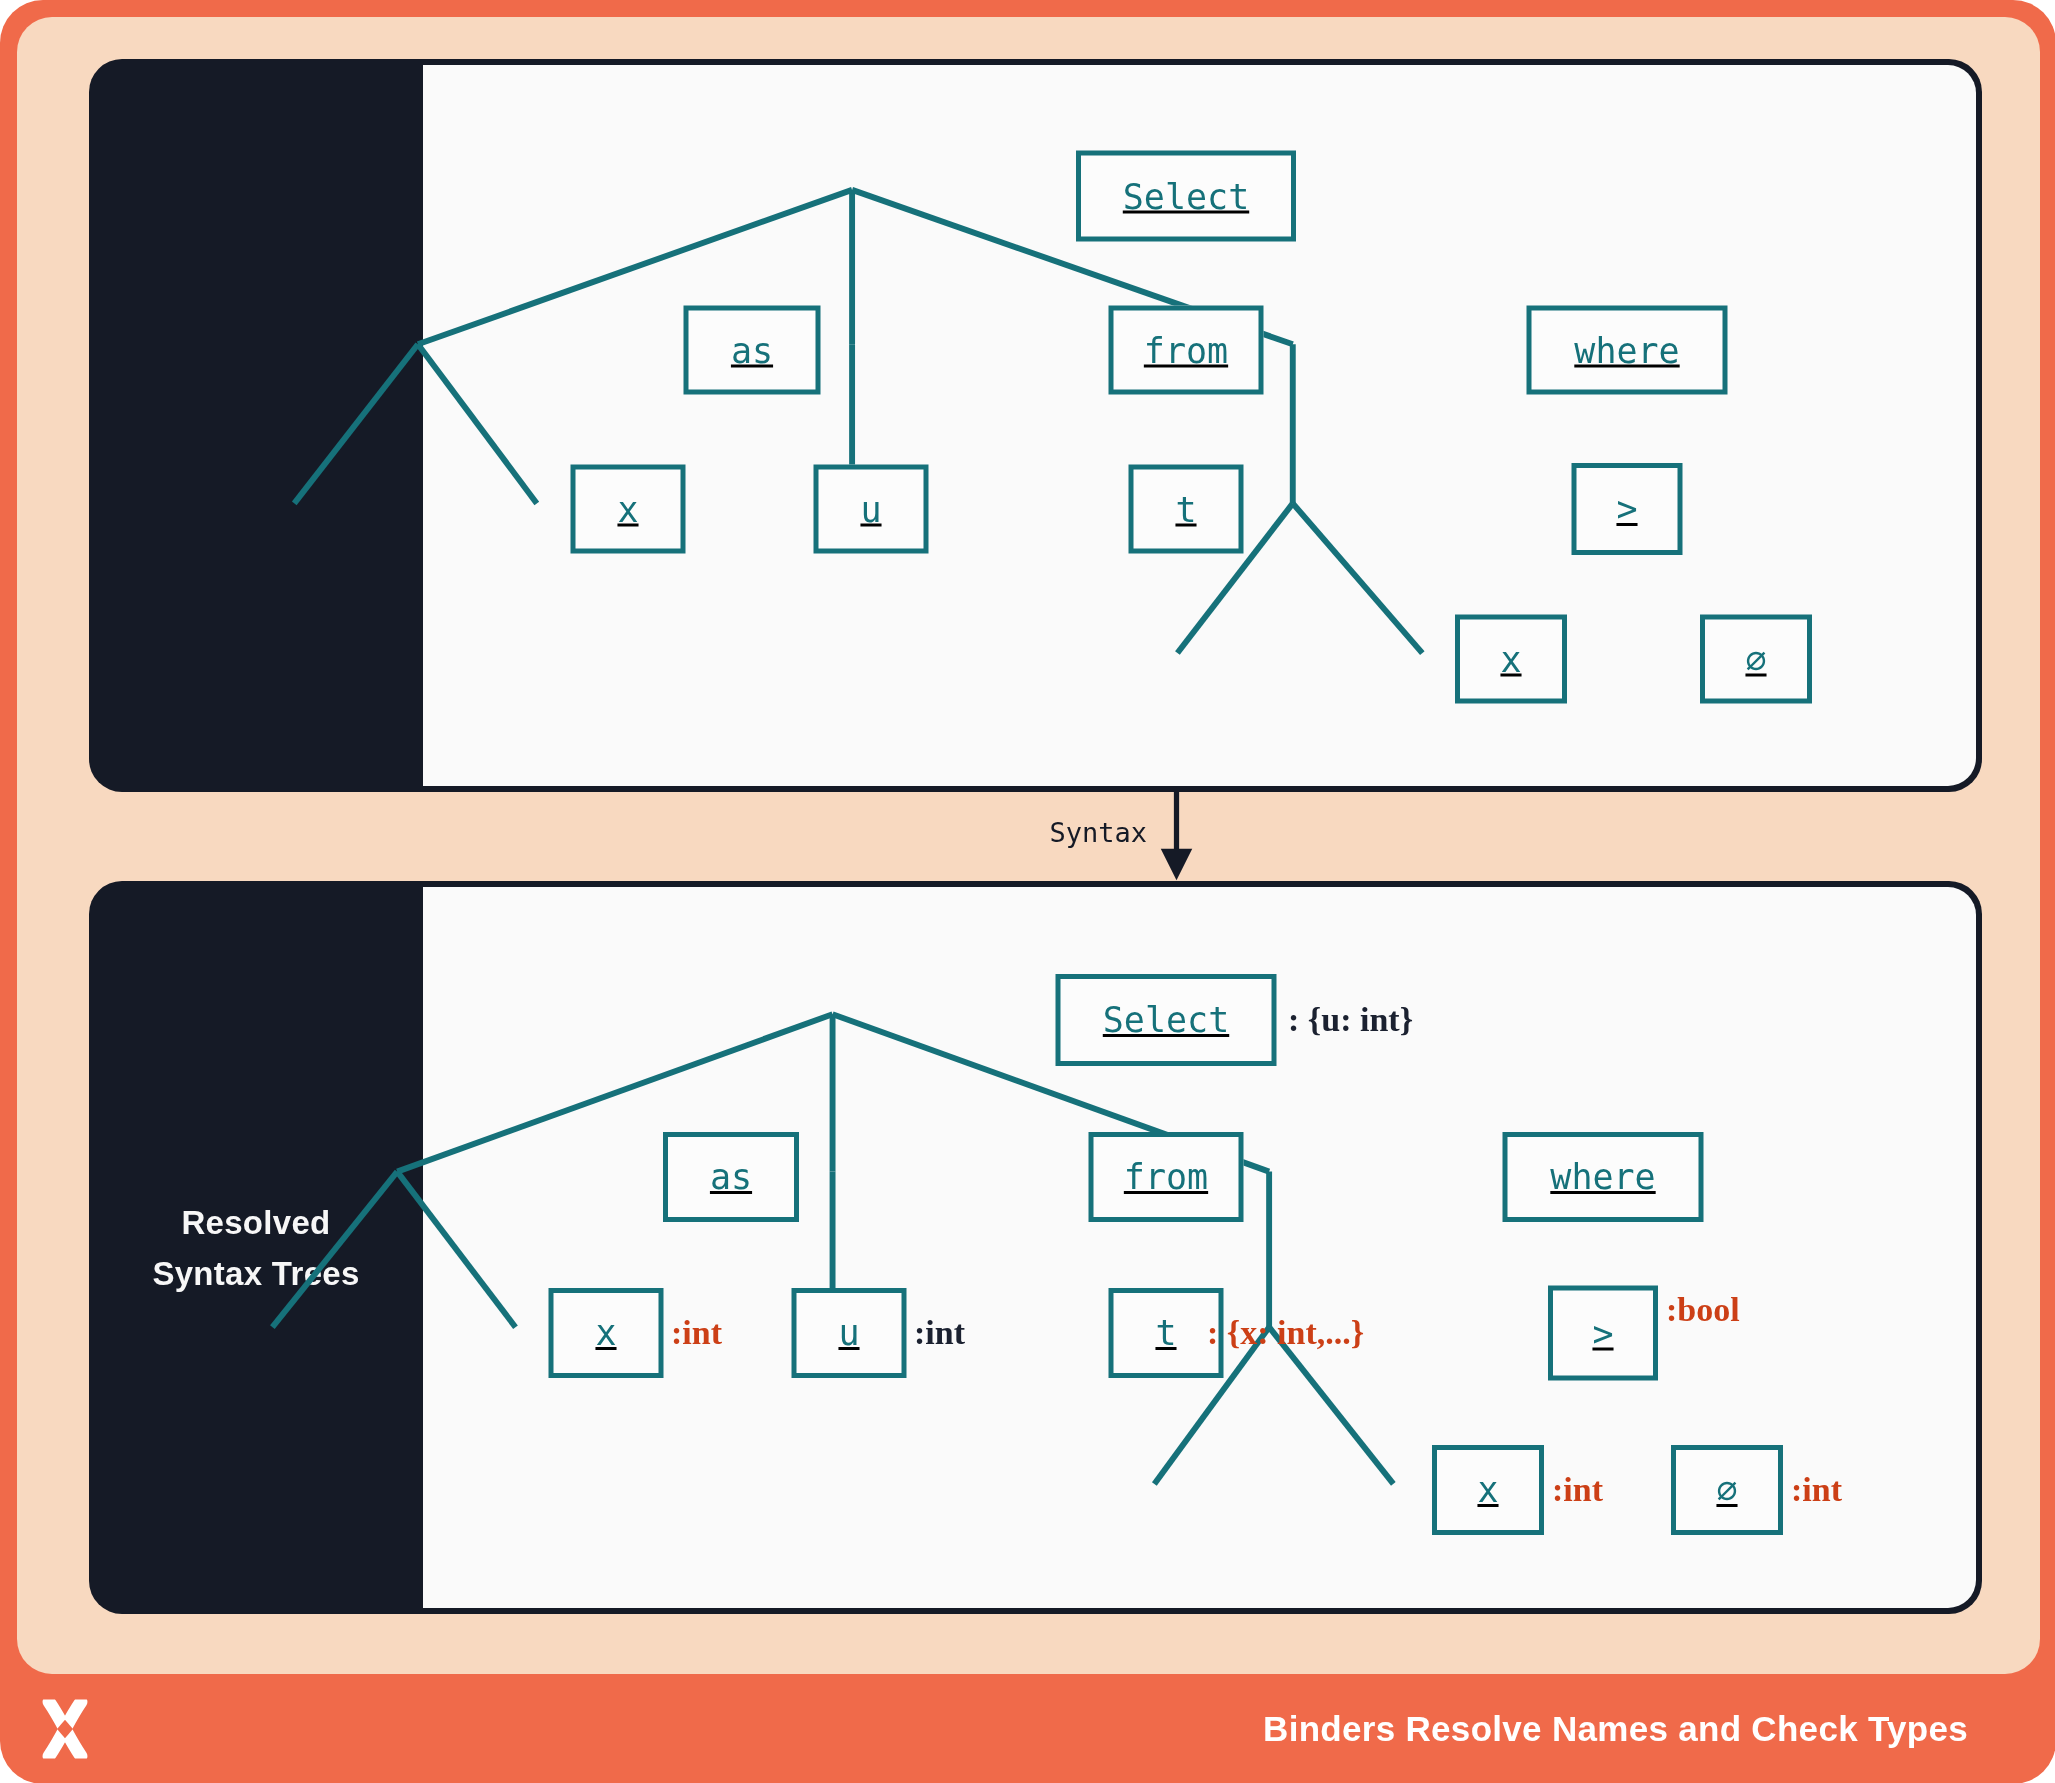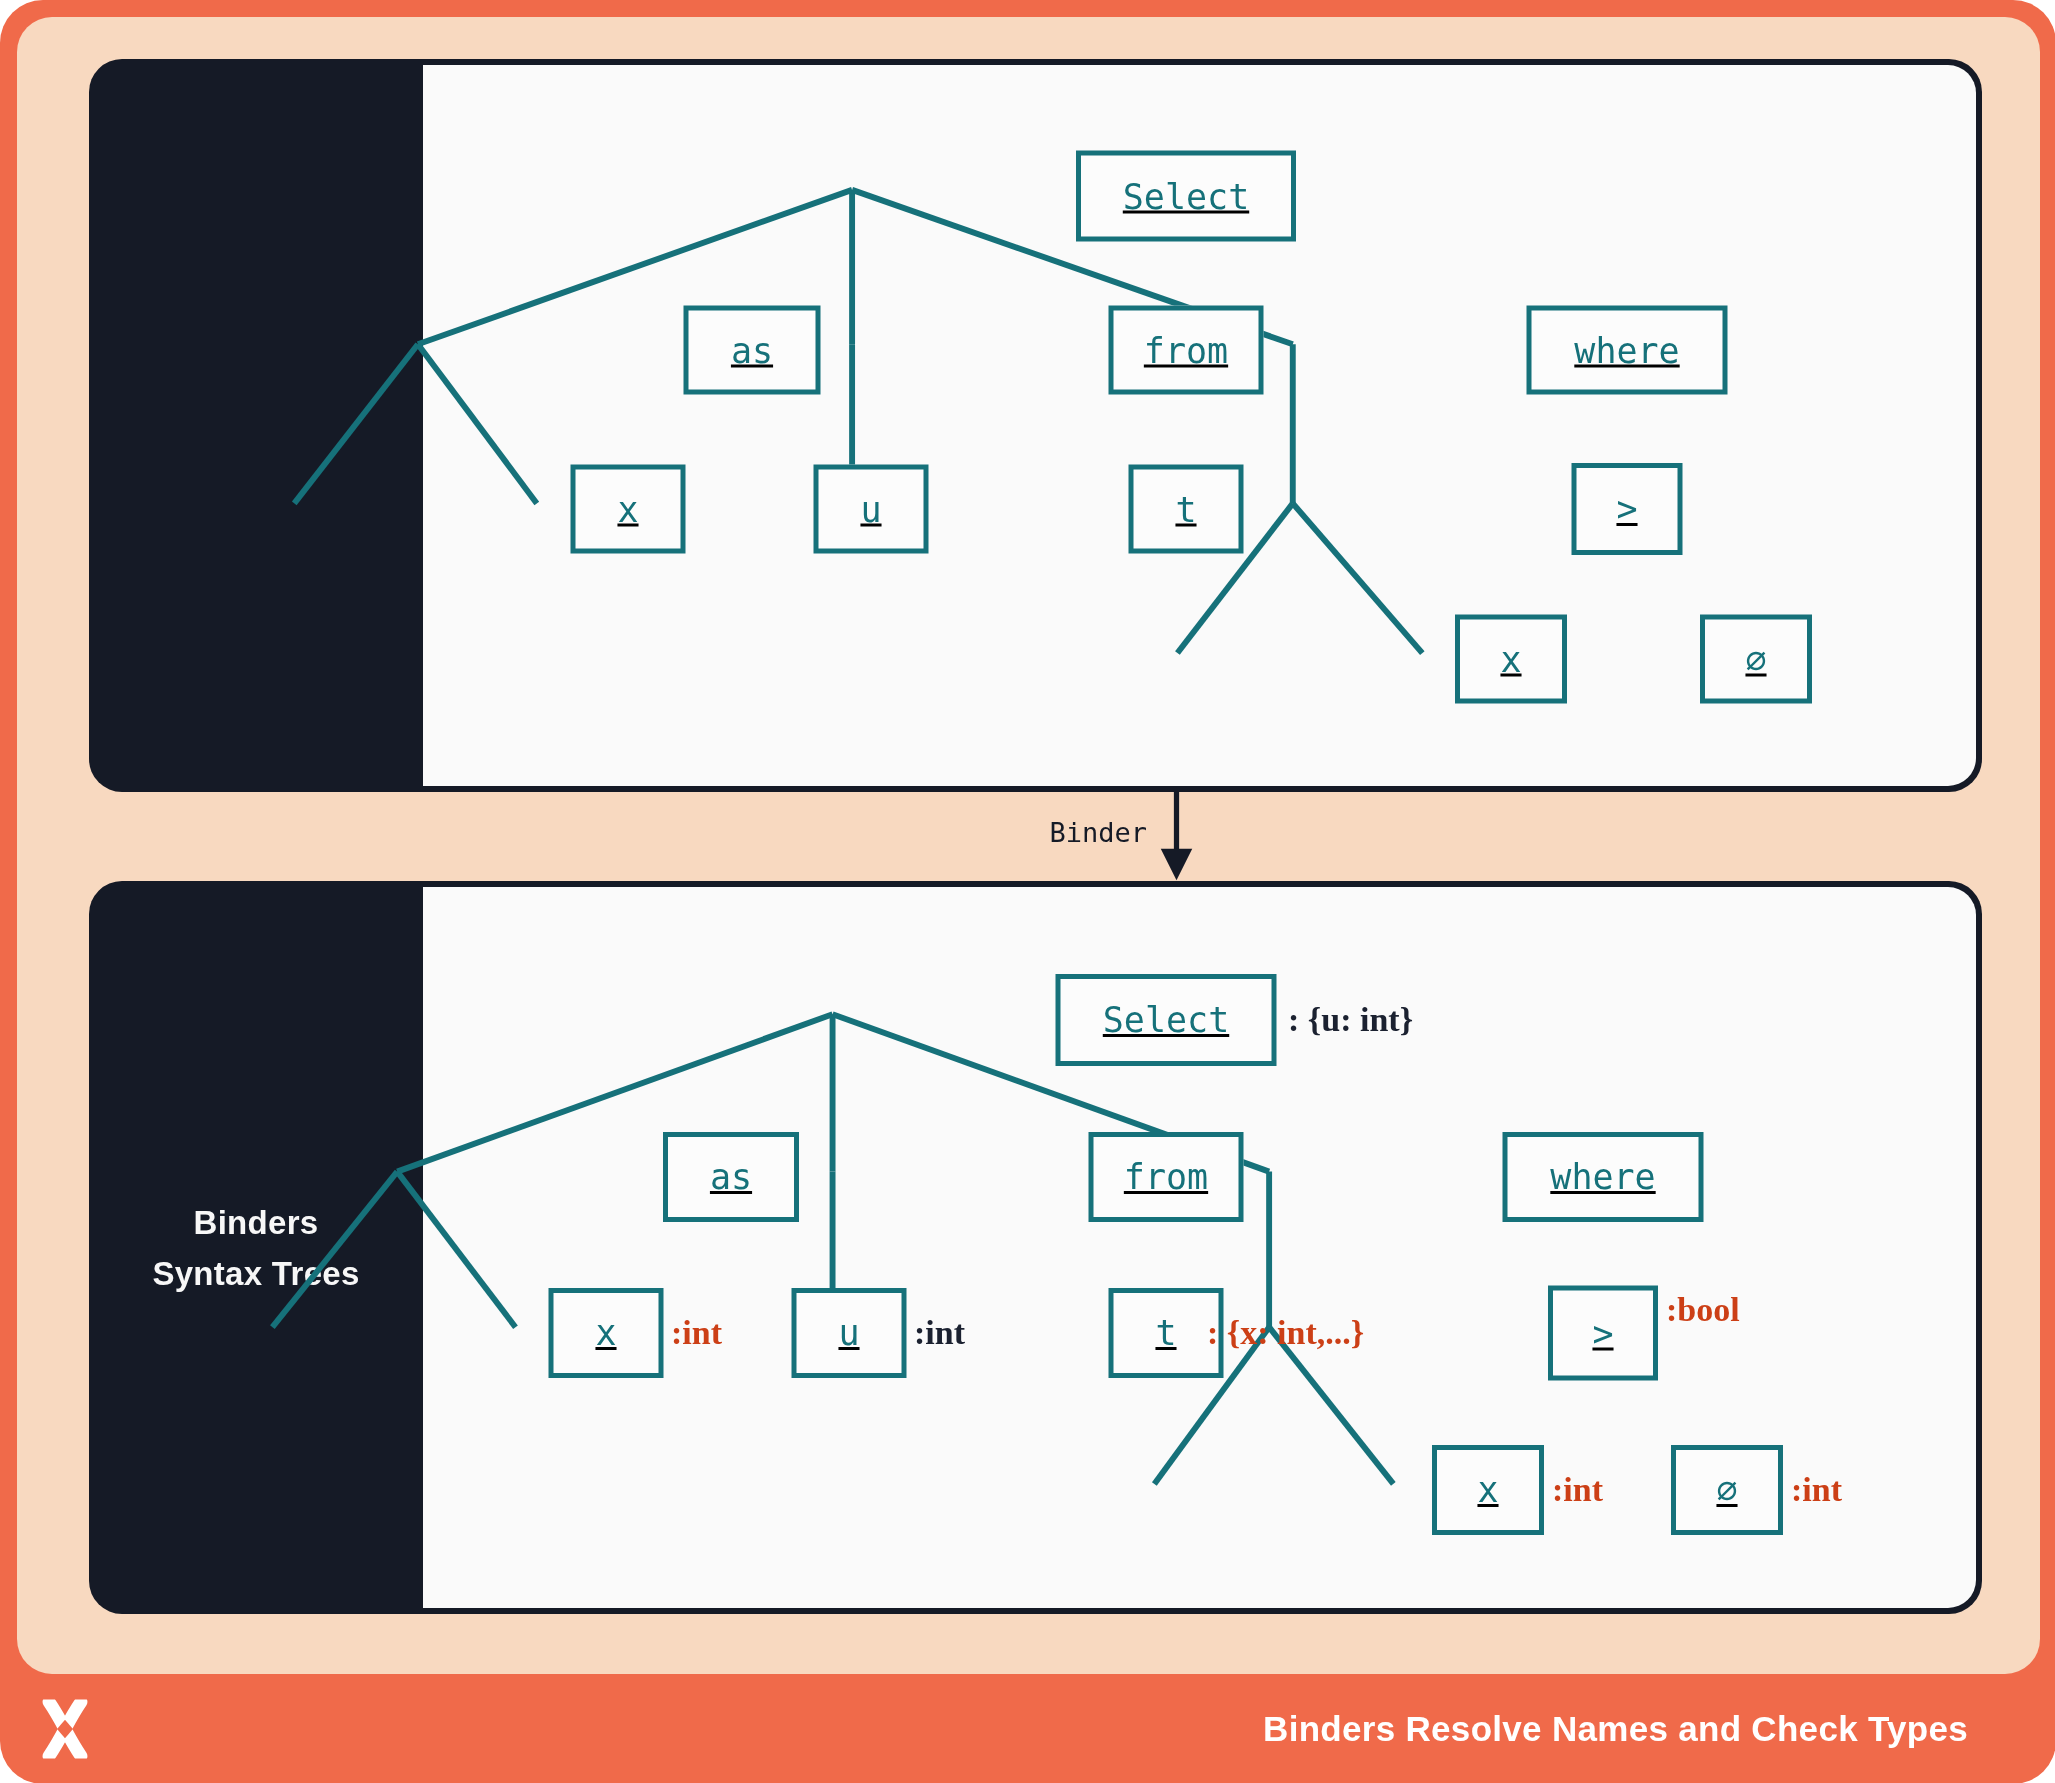--- a/index.html
+++ b/index.html
@@ -115,31 +115,31 @@
       <div class="node" style="left:1088px;top:594px;width:112px;height:89px;">
         <span>x</span>
         </div>
       <div class="node" style="left:1333px;top:594px;width:112px;height:89px;">
         <span>∅</span>
         </div>
     </div>
   </section>
 
   <div class="binder-zone">
-    <div class="binder-label">Binder</div>
+    <div class="binder-label">Syntax</div>
     <svg class="binder-arrow" width="35" height="90" viewBox="0 0 60 152">
       <line x1="30" y1="0" x2="30" y2="108" stroke="#151a26" stroke-width="9"></line>
       <polygon points="30,152 3,98 57,98" fill="#151a26"></polygon>
     </svg>
   </div>
 
   <section class="panel panel-bottom">
     <div class="sidebar">
       <div class="sidebar-label">
-        <div>Binders</div>
+        <div>Resolved</div>
         <div>Syntax Trees</div>
       </div>
     </div>
     <div class="panel-content">
       <svg class="edges" width="1887" height="722" viewBox="565 10 3190 1220" style="left:-334px;top:-6px;">
         <g stroke="#16717a" stroke-width="10">
           <line x1="1822" y1="235" x2="1086" y2="501"></line>
           <line x1="1822" y1="235" x2="1822" y2="501"></line>
           <line x1="1822" y1="235" x2="2560" y2="501"></line>
           <line x1="1086" y1="501" x2="875" y2="764"></line>

